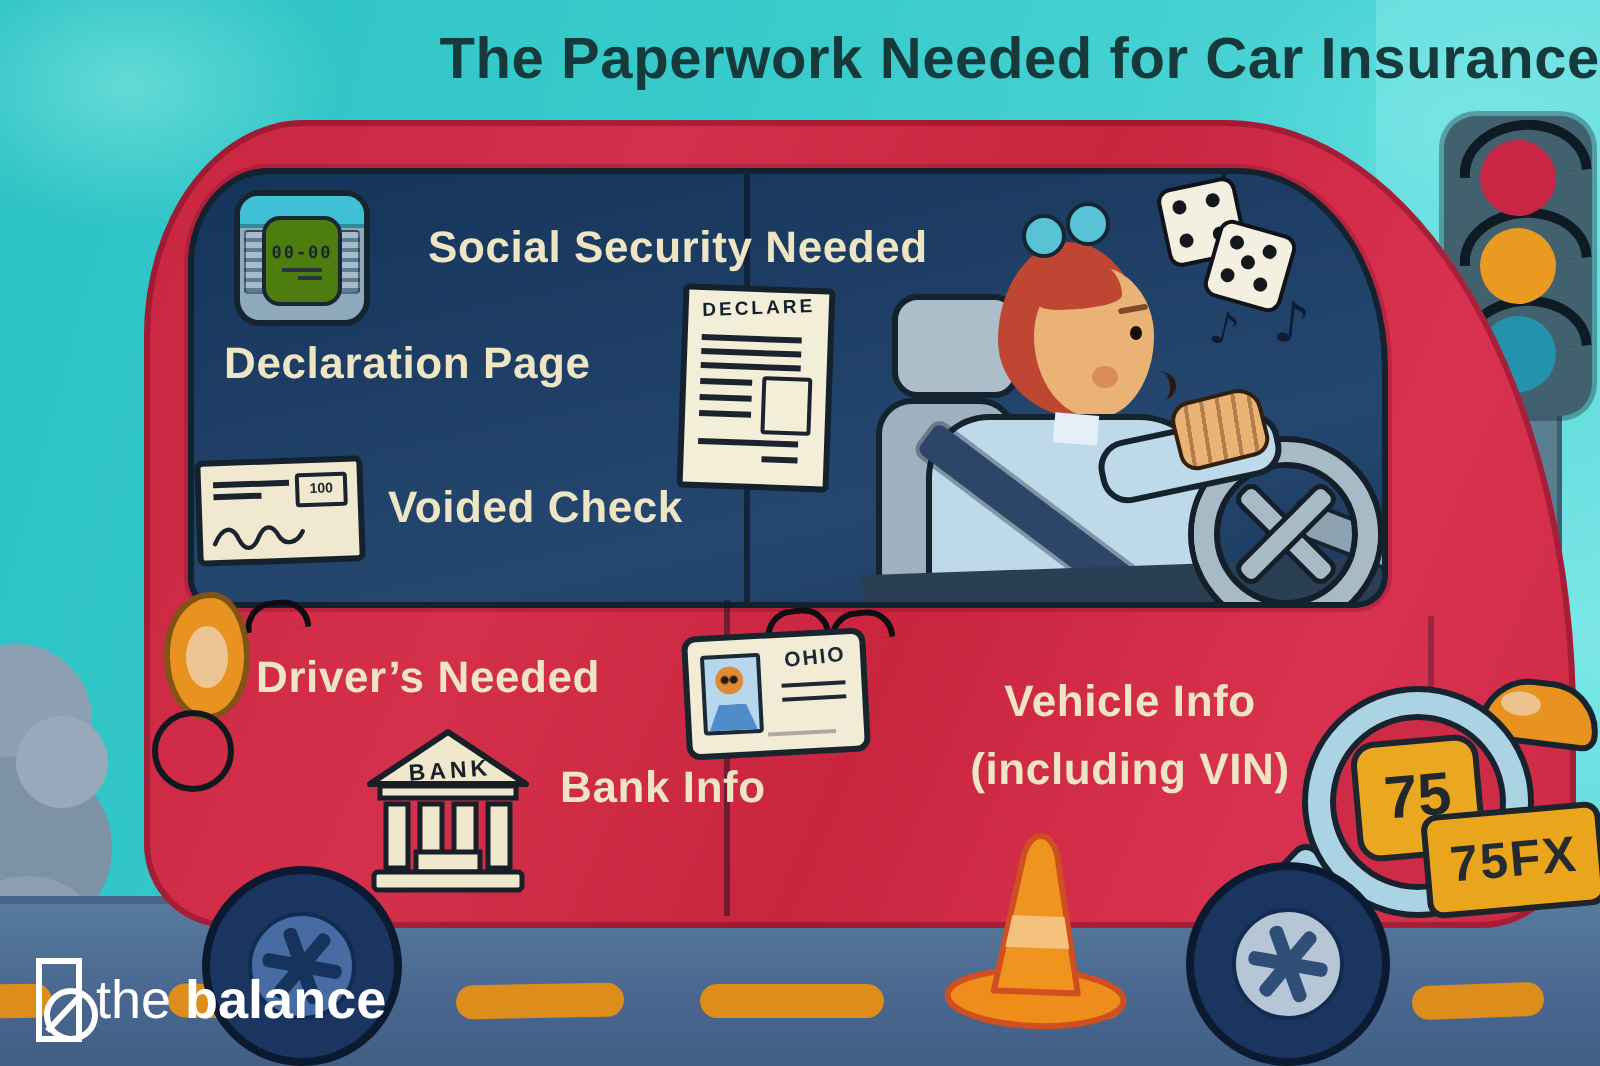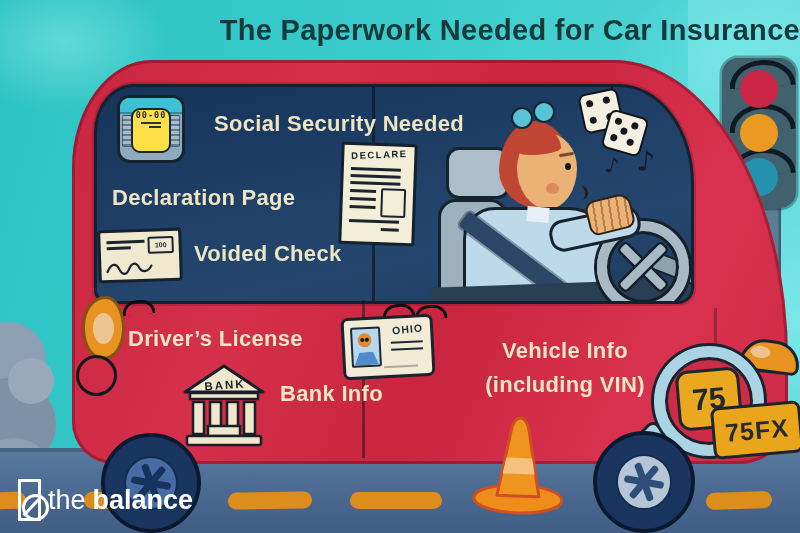--- a/index.html
+++ b/index.html
@@ -54,35 +54,35 @@
     border-radius:40px 75px 16px 14px/48px 100px 16px 14px;overflow:hidden;
     background:linear-gradient(168deg,#15345a,#1d3d64 35%,#25476f 70%,#1c3a5f);
     box-shadow:0 0 0 2px rgba(120,15,40,.3);}
   .windshield > *{position:absolute;}
   .w-divider{left:275px;top:-4px;width:3px;height:224px;background:rgba(10,20,30,.65)}
   .dice-string{left:514px;top:-2px;width:2px;height:26px;background:rgba(10,20,30,.85)}
 
   
   .lbl{position:absolute;color:#ede5c3;font-weight:700;font-size:22px;letter-spacing:.3px;white-space:nowrap;}
   .lbl-ssn{left:117px;top:24px}
-  .lbl-decl{left:15px;top:98px}
+  .lbl-decl{left:15px;top:82px}
   .lbl-check{left:97px;top:154px}
   .lbl-license{left:128px;top:326px}
   .lbl-bank{left:280px;top:381px}
   .lbl-vehicle{left:452px;top:334px;width:226px;text-align:center;line-height:34px}
   .vl{display:block}
 
   
   .ssn{left:20px;top:8px;width:62px;height:62px;background:#8fa9bd;border:3px solid #15242e;border-radius:13px;}
   .ssn-top{position:absolute;left:0;top:0;right:0;height:14px;background:#3fc0d4;border-radius:9px 9px 0 0;border-bottom:2px solid rgba(18,38,52,.35)}
   .ssn-col{position:absolute;top:17px;width:9px;height:30px;border:1.5px solid rgba(18,38,52,.55);border-radius:2px;
     background:repeating-linear-gradient(180deg,#a7bccb 0 3px,#5f7b90 3px 5px);}
   .cl{left:2px}.cr{right:2px}
-  .ssn-card{position:absolute;left:11px;right:11px;top:10px;bottom:7px;background:#fde047;border:2px solid #1a2732;
-    border-radius:9px;display:flex;flex-direction:column;align-items:center;gap:2px;}
+  .ssn-card{position:absolute;left:11px;right:11px;top:10px;bottom:7px;background:#4d7c0f;border:2px solid #1a2732;
+    border-radius:9px;display:flex;flex-direction:column;align-items:center;justify-content:center;gap:2px;}
   .ssn-num{font-size:8.5px;font-weight:700;letter-spacing:1px;color:#1c2430;font-family:"DejaVu Sans Mono",monospace}
   .ssn-l1{display:block;width:20px;height:2px;background:#2a3240}
   .ssn-l2{display:block;width:12px;height:2px;background:#2a3240;margin-left:8px}
 
   
   .doc{left:243px;top:56px;width:70px;height:96px;background:#f3eed8;border:3px solid #15222e;border-radius:3px;transform:rotate(2deg)}
   .doc-head{position:absolute;top:3px;left:0;width:100%;text-align:center;font-size:9.5px;font-weight:700;
     letter-spacing:1.5px;color:#15222e;transform:rotate(-4deg)}
   .dl{position:absolute;left:7px;height:2.5px;background:#1b242e;display:block}
   .dl1{top:22px;width:50px}.dl2{top:29px;width:50px}.dl3{top:36px;width:50px}
@@ -307,21 +307,21 @@
     <div class="note n1">♪</div>
     <div class="note n2">♪</div>
   </div>
 
   <div class="handle hn1"></div>
   <div class="handle hn2"></div>
   <div class="handle hn3"></div>
   <div class="seam sm1"></div>
   <div class="seam sm2"></div>
 
-  <div class="lbl lbl-license">Driver’s License</div>
+  <div class="lbl lbl-license">Driver’s Needed</div>
   <div class="lic">
     <div class="lic-photo">
       <div class="lic-face"></div>
       <div class="lic-body"></div>
     </div>
     <div class="lic-state">OHIO</div>
     <i class="lic-line ll1"></i>
     <i class="lic-line ll2"></i>
     <i class="lic-line ll3"></i>
   </div>

